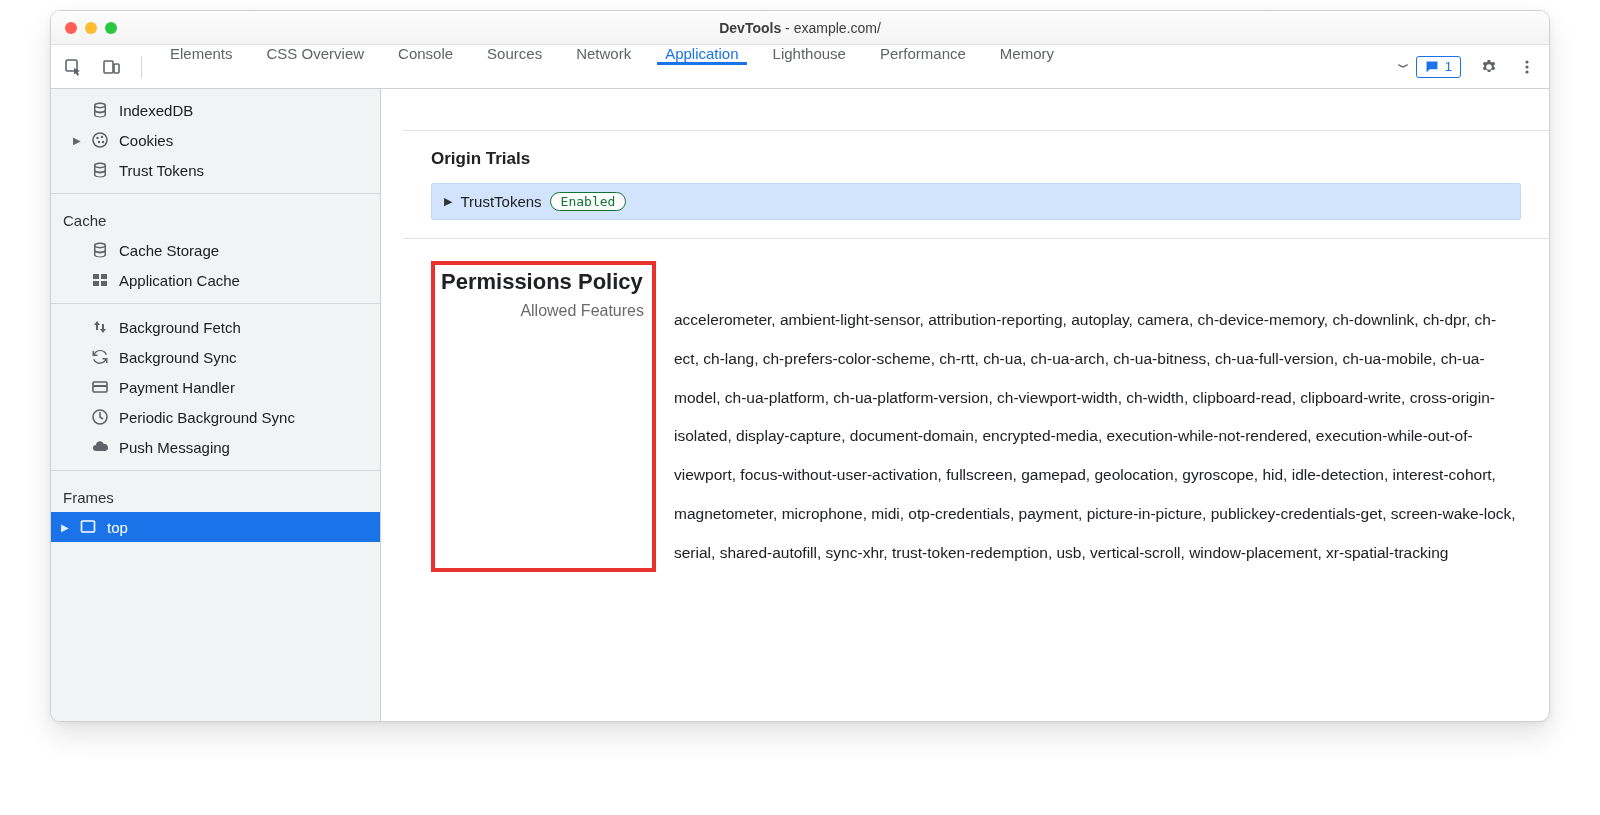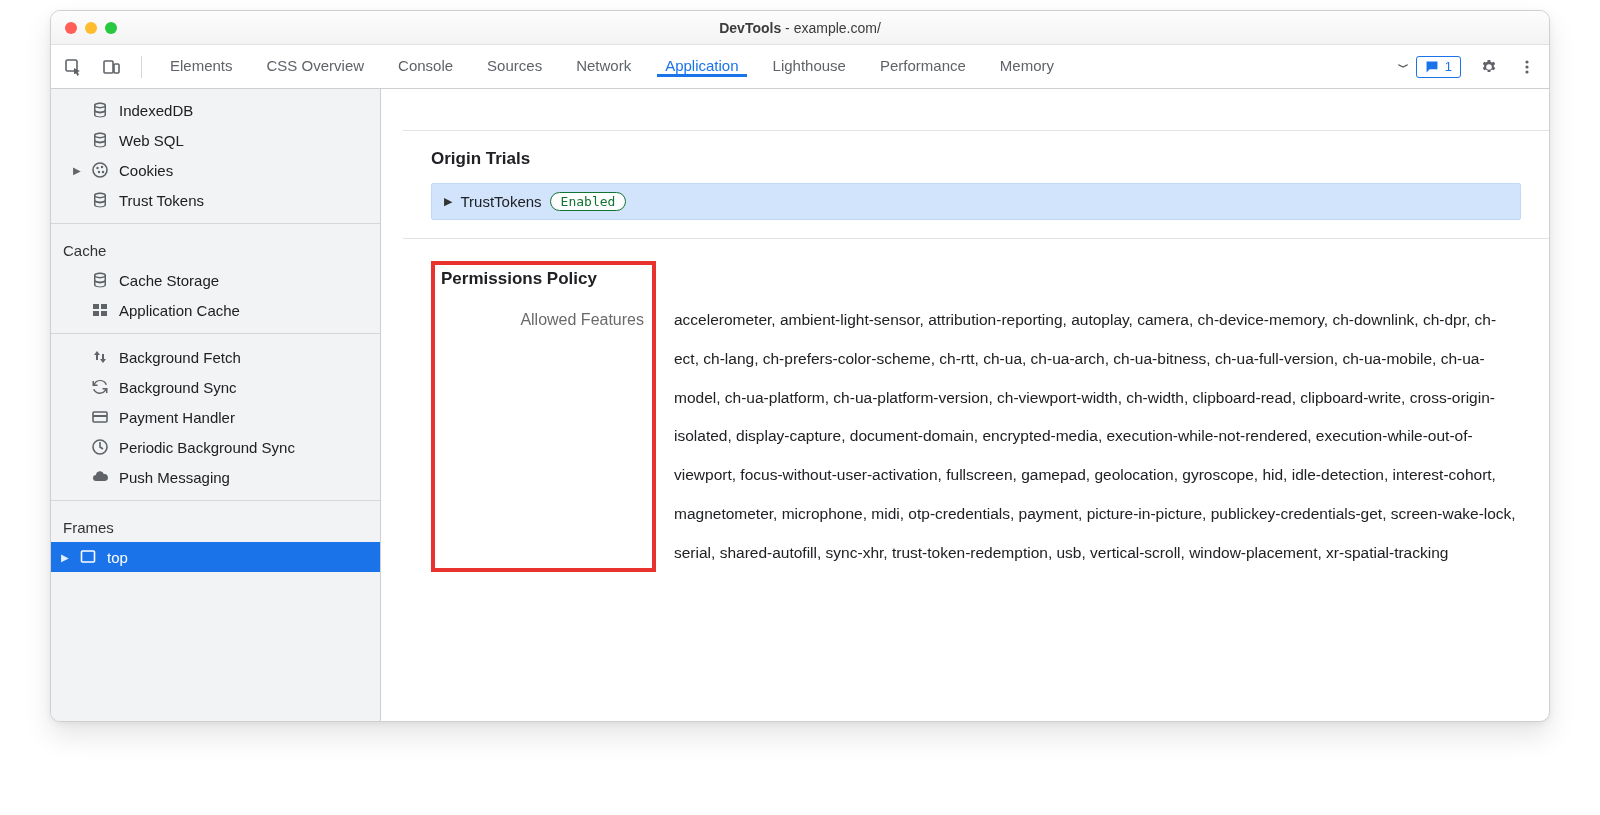--- a/index.html
+++ b/index.html
@@ -71,21 +71,21 @@
     display:flex;align-items:center;justify-content:center;
     color:#5f6368;
     border-radius:3px;
     cursor:pointer;
   }
   .vsep{
     width:1px;height:22px;background:#d6d6d6;margin:0 6px;
   }
   .tabs {
     display:flex;
-    align-items:center;
+    align-items:flex-start;
     gap: 18px;
     margin-left:14px;
     flex:1;
   }
   .tab {
     display:flex;align-items:center;
     font-size:15px;
     color:#5f6368;
     padding: 0 8px;
     cursor:pointer;
@@ -176,21 +176,21 @@
     background:#fff;
   }
   .hr{height:1px;background:#e3e3e3;margin:18px 0 0;}
   .pp-section{padding:22px 28px 24px;}
   .pp-row{display:flex;gap:18px;}
   .pp-left{
     width:225px;
     border:4px solid #e8322d;
     padding:4px 8px 12px 6px;
   }
-  .pp-left h2{font-size:17px;font-weight:700;margin-bottom:22px;}
+  .pp-left h2{font-size:22px;font-weight:700;margin-bottom:7px;}
   .pp-left .af{
     color:#6a6a6a;text-align:right;font-size:16px;
   }
   .pp-values{
     flex:1;line-height:2.5;color:#202124;font-size:15.5px;
     padding-top:40px;
   }
 </style>
 </head>
 <body>
@@ -325,26 +325,20 @@
 
     <div class="sidebar">
       <div id="storage-items">
           <div class="side-item">
             <svg viewBox="0 0 18 18">
               <use href="#i-db"></use>
             </svg>
             <span>IndexedDB</span>
           </div>
           <div class="side-item">
-            <svg viewBox="0 0 18 18">
-              <use href="#i-db"></use>
-            </svg>
-            <span>Web SQL</span>
-          </div>
-          <div class="side-item">
             <span class="caret">▶</span>
             <svg viewBox="0 0 18 18">
               <use href="#i-cookie"></use>
             </svg>
             <span>Cookies</span>
           </div>
           <div class="side-item">
             <svg viewBox="0 0 18 18">
               <use href="#i-db"></use>
             </svg>

